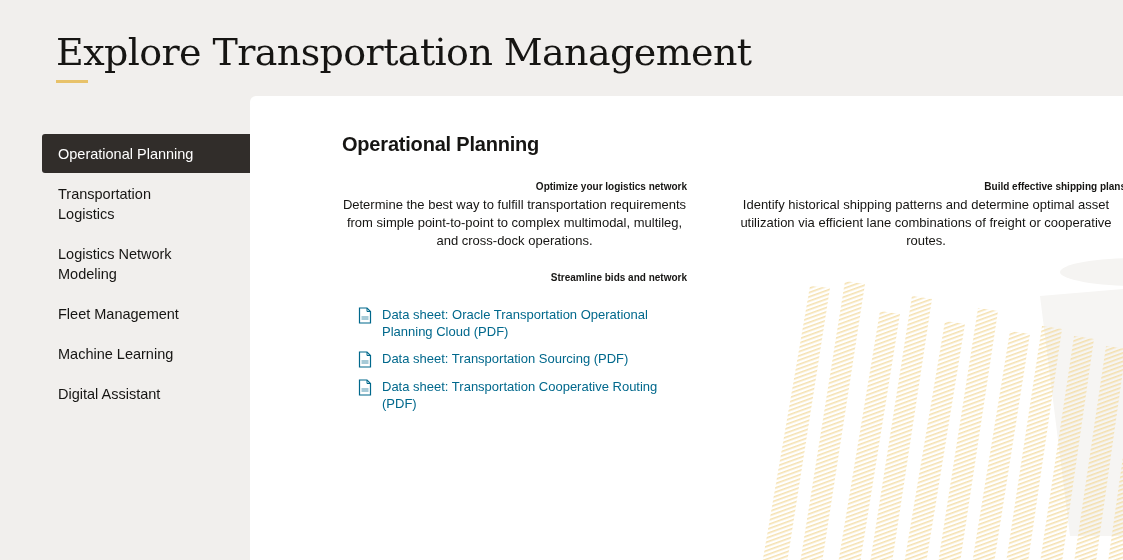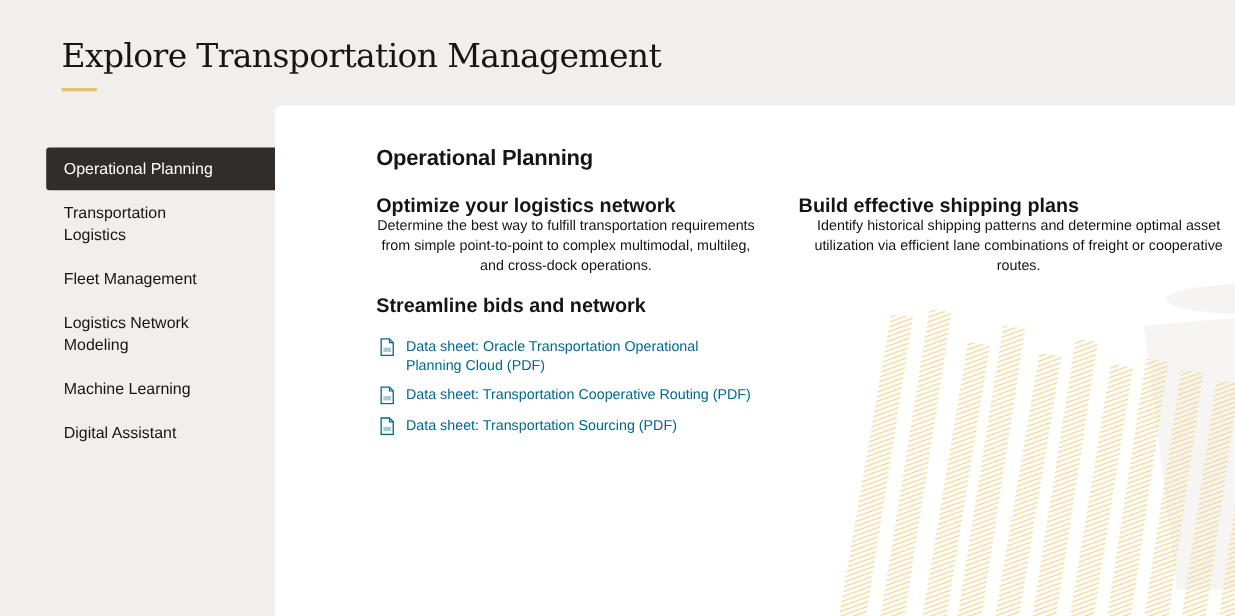--- a/index.html
+++ b/index.html
@@ -15,21 +15,21 @@
       font-family: "Liberation Sans", "DejaVu Sans", sans-serif;
       color: #161513;
     }
     .page-title {
       position: absolute;
       left: 56px;
       top: 32px;
       margin: 0;
       font-family: "DejaVu Serif", "Liberation Serif", serif;
       font-weight: normal;
-      font-size: 30px;
+      font-size: 38px;
       letter-spacing: -0.6px;
       color: #161513;
       line-height: 40px;
       white-space: nowrap;
     }
     .title-accent {
       position: absolute;
       left: 56px;
       top: 80px;
       width: 32px;
@@ -114,35 +114,36 @@
       position: absolute;
       left: 384px;
       top: 0;
       width: 400px;
     }
     .feature {
       margin-bottom: 19px;
     }
     .feature-title {
       margin: 0;
-      font-size: 18px;
+      font-size: 10px;
       font-weight: bold;
       line-height: 18px;
       color: #161513;
+      text-align: right;
     }
     .feature-desc {
       margin: 0;
       font-size: 13px;
       line-height: 18px;
       color: #161513;
       text-align: center;
     }
     .links {
       list-style: none;
-      margin: 1px;
+      margin: 14px;
       padding: 0;
       margin-top: 16px;
     }
     .link-item {
       display: flex;
       align-items: flex-start;
       margin-bottom: 10px;
     }
     .pdf-icon {
       width: 14px;
@@ -168,24 +169,24 @@
 <div class="title-accent"></div>
 
 <nav class="sidebar">
   <a class="nav-item active">
     <span class="nav-label">Operational Planning</span>
   </a>
   <a class="nav-item">
     <span class="nav-label">Transportation Logistics</span>
   </a>
   <a class="nav-item">
+    <span class="nav-label">Logistics Network Modeling</span>
+  </a>
+  <a class="nav-item">
     <span class="nav-label">Fleet Management</span>
-  </a>
-  <a class="nav-item">
-    <span class="nav-label">Logistics Network Modeling</span>
   </a>
   <a class="nav-item">
     <span class="nav-label">Machine Learning</span>
   </a>
   <a class="nav-item">
     <span class="nav-label">Digital Assistant</span>
   </a>
 </nav>
 
 <section class="panel">
@@ -233,29 +234,29 @@
               <rect x="3.5" y="9" width="7" height="4" fill="#00688c" opacity="0.35"></rect>
             </svg>
             <a class="link">Data sheet: Oracle Transportation Operational Planning Cloud (PDF)</a>
           </li>
           <li class="link-item">
             <svg class="pdf-icon" viewBox="0 0 14 17" xmlns="http://www.w3.org/2000/svg">
               <path d="M1.5 1 H9 L12.5 4.5 V16 H1.5 Z" fill="none" stroke="#00688c" stroke-width="1.2"></path>
               <path d="M9 1 V4.5 H12.5" fill="none" stroke="#00688c" stroke-width="1"></path>
               <rect x="3.5" y="9" width="7" height="4" fill="#00688c" opacity="0.35"></rect>
             </svg>
-            <a class="link" style="width:360px">Data sheet: Transportation Cooperative Routing (PDF)</a>
+            <a class="link">Data sheet: Transportation Sourcing (PDF)</a>
           </li>
           <li class="link-item">
             <svg class="pdf-icon" viewBox="0 0 14 17" xmlns="http://www.w3.org/2000/svg">
               <path d="M1.5 1 H9 L12.5 4.5 V16 H1.5 Z" fill="none" stroke="#00688c" stroke-width="1.2"></path>
               <path d="M9 1 V4.5 H12.5" fill="none" stroke="#00688c" stroke-width="1"></path>
               <rect x="3.5" y="9" width="7" height="4" fill="#00688c" opacity="0.35"></rect>
             </svg>
-            <a class="link">Data sheet: Transportation Sourcing (PDF)</a>
+            <a class="link" style="width:360px">Data sheet: Transportation Cooperative Routing (PDF)</a>
           </li>
         </ul>
       </div>
 
       <div class="col-right">
         <div class="feature">
           <h3 class="feature-title">Build effective shipping plans</h3>
           <p class="feature-desc">Identify historical shipping patterns and determine optimal asset utilization via efficient lane combinations of freight or cooperative routes.</p>
         </div>
       </div>

